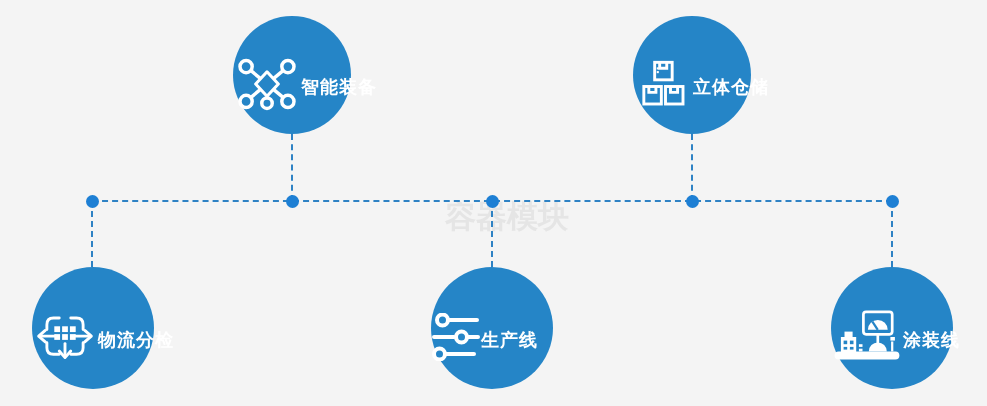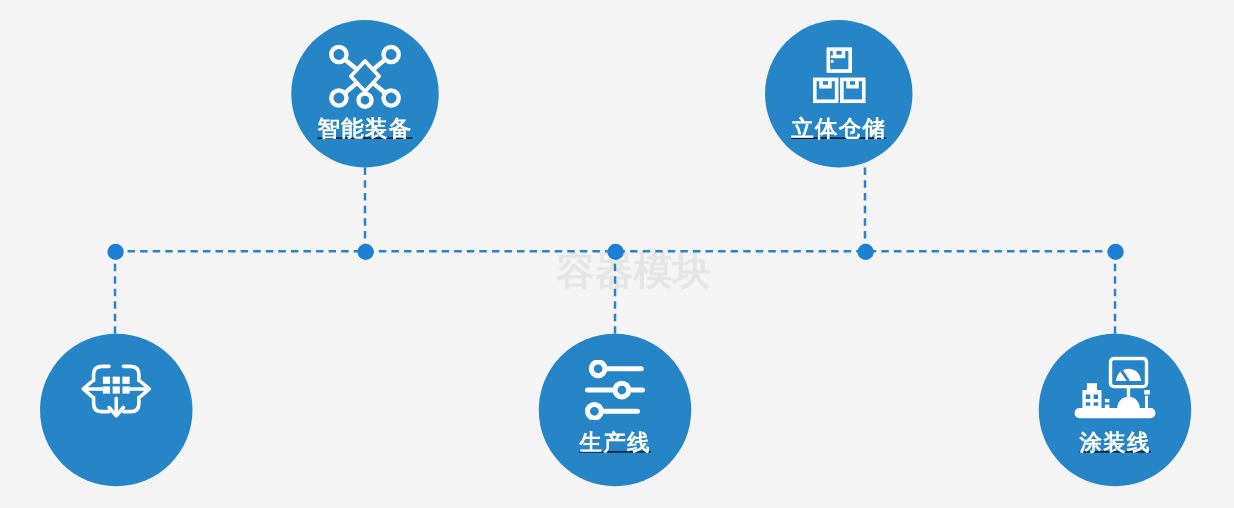--- a/index.html
+++ b/index.html
@@ -23,23 +23,23 @@
   .v2{left:691px;top:134px;height:67px;}
   .v3{left:91px;top:201px;height:66px;}
   .v4{left:491px;top:201px;height:66px;}
   .v5{left:891px;top:201px;height:66px;}
   .dot{position:absolute;width:13px;height:13px;border-radius:50%;
     background:var(--junction-dot);top:195px;z-index:3;}
   .d1{left:86px;} .d2{left:286px;} .d3{left:486px;} .d4{left:686px;} .d5{left:886px;}
 
   
   .node{position:absolute;border-radius:50%;background:var(--node-fill);z-index:4;
-    display:flex;flex-direction:column;align-items:center;padding-top:18px;cursor:pointer;text-decoration:underline;}
+    display:flex;flex-direction:row;align-items:center;padding-top:18px;cursor:pointer;}
   .n1{left:233px;top:16px;width:118px;height:118px;}
-  .n2{left:612px;top:16px;width:118px;height:118px;}
+  .n2{left:633px;top:16px;width:118px;height:118px;}
   .n3{left:32px;top:267px;width:122px;height:122px;}
   .n4{left:431px;top:267px;width:122px;height:122px;}
   .n5{left:831px;top:267px;width:122px;height:122px;}
   .icon{height:54px;display:flex;align-items:center;justify-content:center;}
   .label{margin-top:5px;color:var(--label-text);font-size:18px;font-weight:bold;
     letter-spacing:1px;white-space:nowrap;line-height:22px;}
 </style>
 </head>
 <body>
 
@@ -114,20 +114,21 @@
         <g fill="#fff">
           <rect x="26" y="21" width="7" height="7"></rect>
           <rect x="35.5" y="21" width="7" height="7"></rect>
           <rect x="45" y="21" width="7" height="7"></rect>
           <rect x="26" y="30.5" width="7" height="7"></rect>
           <rect x="35.5" y="30.5" width="7" height="7"></rect>
           <rect x="45" y="30.5" width="7" height="7"></rect>
         </g>
       </svg>
     </span>
+    <span class="label">物流分检</span>
   </div>
 
   <div class="node n5">
     <span class="icon">
       <svg width="72" height="54" viewBox="0 0 80 60">
         <rect x="36" y="2" width="32" height="25" rx="3" fill="none" stroke="#fff" stroke-width="3"></rect>
         <path d="M41 22 A11 11 0 0 1 63 22 Z" fill="#fff"></path>
         <line x1="52" y1="22" x2="46" y2="13" stroke="#2585c7" stroke-width="2.5"></line>
         <line x1="52" y1="27" x2="52" y2="44" stroke="#fff" stroke-width="3"></line>
         <rect x="11" y="30" width="17" height="17" fill="#fff"></rect>

